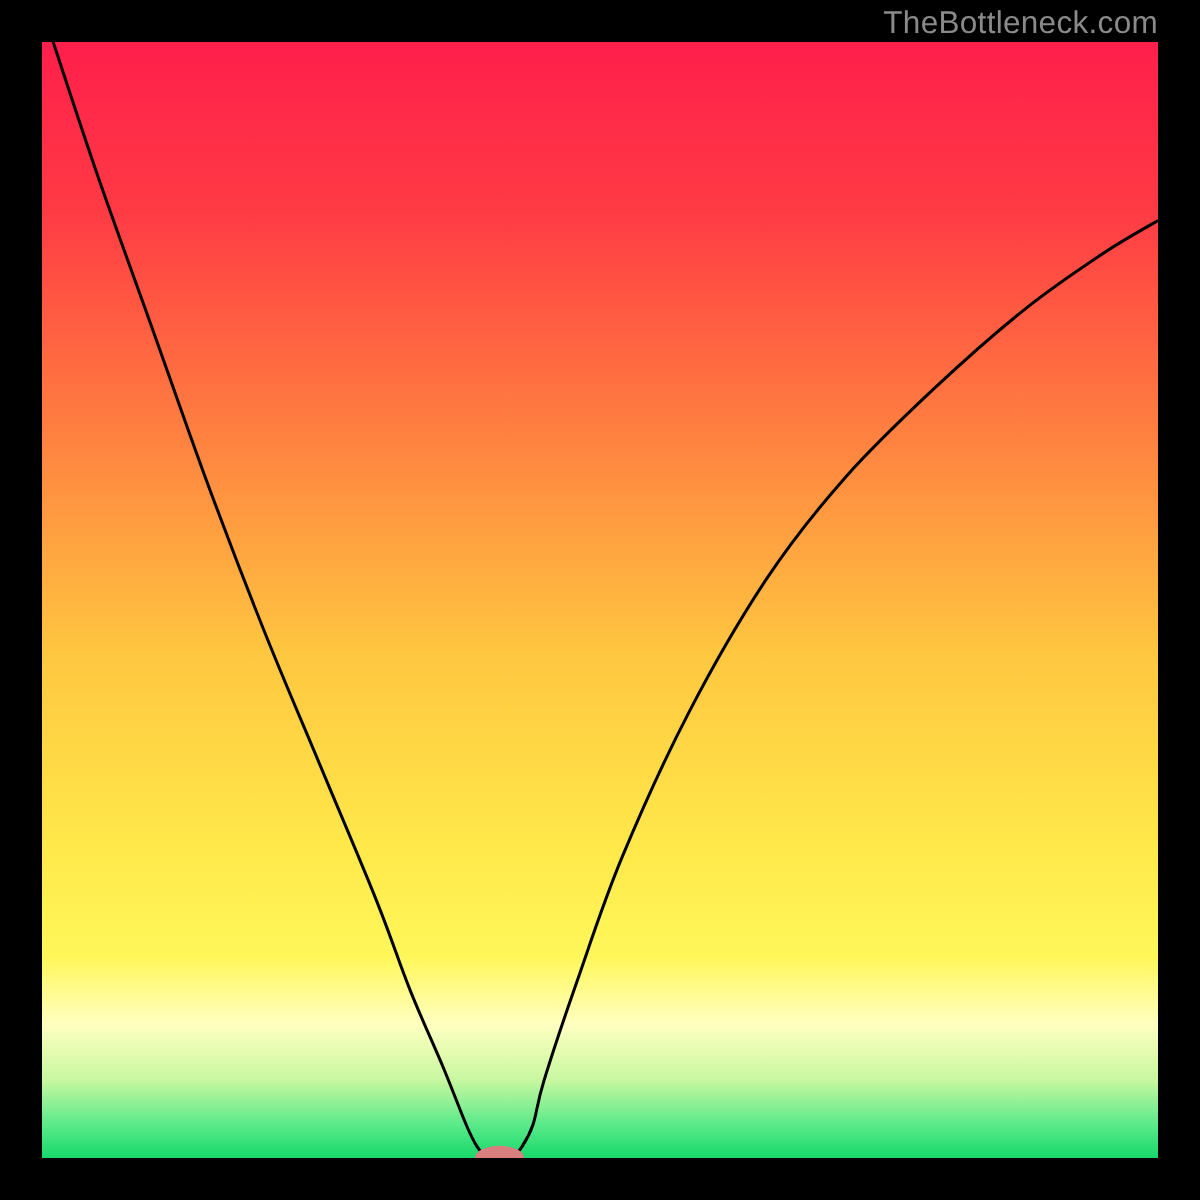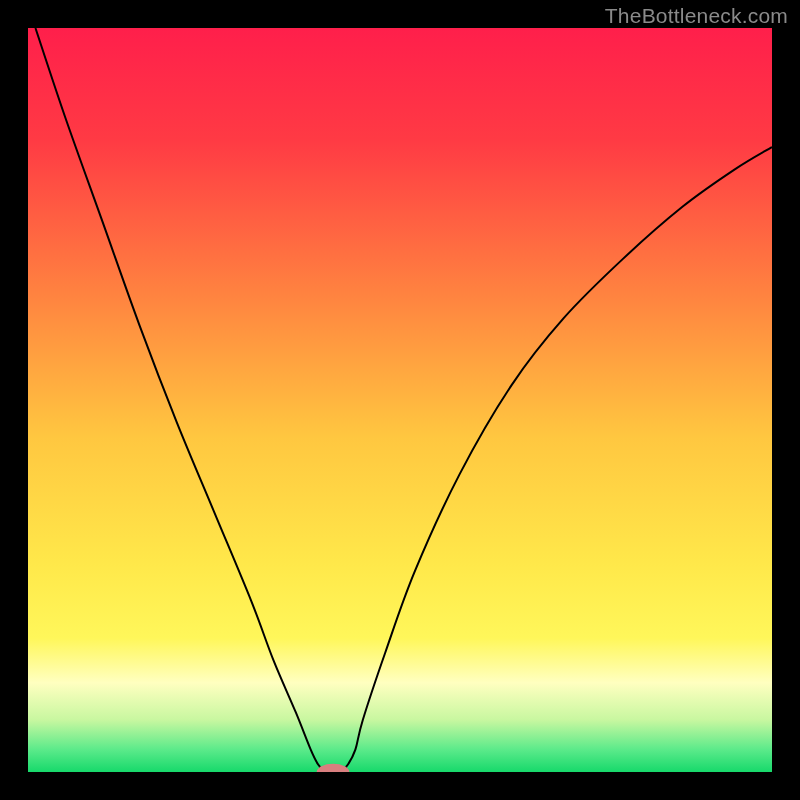--- a/index.html
+++ b/index.html
@@ -23,21 +23,21 @@
     position: absolute;
     left: 28px;
     top: 28px;
     width: 744px;
     height: 744px;
     overflow: hidden;
   }
   .watermark {
     position: absolute;
     top: 4px;
-    right: 12px;
+    right: 28px;
     color: #8a8a8a;
     font-size: 21px;
     letter-spacing: 0.2px;
     font-weight: 400;
   }
   svg {
     display: block;
   }
 </style>
 </head>

